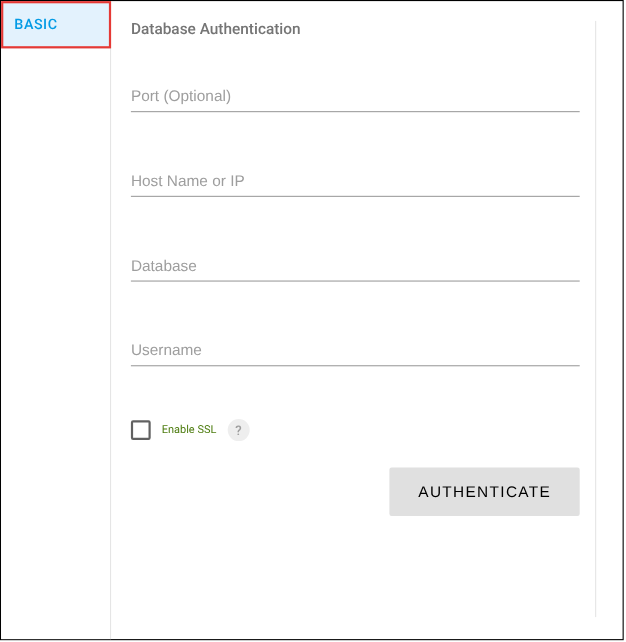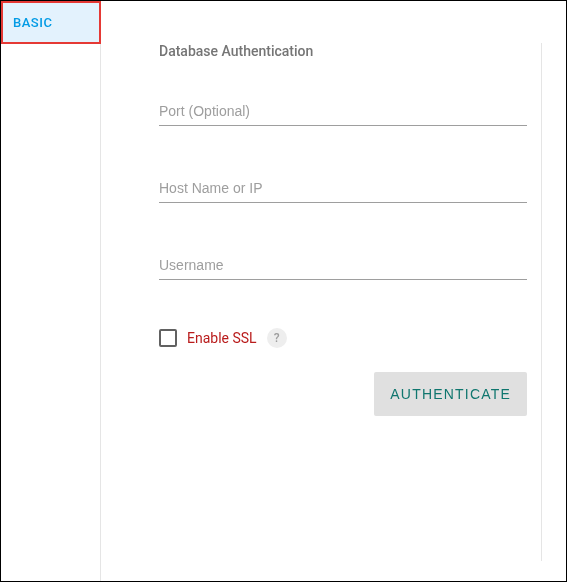--- a/index.html
+++ b/index.html
@@ -1,19 +1,18 @@
 <!DOCTYPE html>
 <html><head>
   <meta charset="utf-8">
   <style>
     * {
       margin: 0;
       padding: 0;
       box-sizing: border-box;
-      gap: 40px;
     }
     
     body {
       font-family: -apple-system, BlinkMacSystemFont, "Segoe UI", Roboto, "Helvetica Neue", Arial, sans-serif;
       background: #fff;
       width: 569px;
       height: 584px;
     }
     
     .container {
@@ -54,21 +53,20 @@
       height: 43px;
       border: 2px solid #e53935;
       pointer-events: none;
       z-index: 10;
     }
     
     .main {
       flex: 1;
       padding: 18px 24px 20px 18px;
       position: relative;
-      margin-top: 24px;
     }
     
     .main-inner {
       border-right: 1px solid #e5e5e5;
       padding-right: 14px;
       height: 100%;
     }
     
     .title {
       font-size: 14px;
@@ -107,22 +105,22 @@
     .checkbox {
       width: 18px;
       height: 18px;
       border: 2px solid #616161;
       border-radius: 2px;
       cursor: pointer;
       flex-shrink: 0;
     }
     
     .checkbox-label {
-      font-size: 14px;
-      color: #b91c1c;
+      font-size: 10px;
+      color: #4d7c0f;
       text-align: right;
     }
     
     .help-icon {
       width: 20px;
       height: 20px;
       border-radius: 50%;
       background: #eeeeee;
       color: #9e9e9e;
       display: flex;
@@ -134,23 +132,23 @@
       flex-shrink: 0;
     }
     
     .button-row {
       display: flex;
       justify-content: flex-end;
     }
     
     .auth-button {
       background: #e0e0e0;
-      color: #0f766e;
+      color: #000000;
       border: none;
-      padding: 14px 16px;
+      padding: 14px 26px;
       font-size: 14px;
       font-weight: 500;
       letter-spacing: 1.2px;
       cursor: pointer;
       border-radius: 2px;
     }
   </style>
 </head>
 <body>
 
@@ -168,20 +166,23 @@
       <div class="title">Database Authentication</div>
 
       <div class="field">
         <input type="text" class="input" placeholder="Port (Optional)" style="">
       </div>
 
       <div class="field">
         <input type="text" class="input" placeholder="Host Name or IP" style="">
       </div>
 
+      <div class="field">
+        <input type="text" class="input" placeholder="Database" style="">
+      </div>
 
       <div class="field">
         <input type="text" class="input" placeholder="Username" style="">
       </div>
 
 
       <div class="checkbox-row">
         <div class="checkbox"></div>
         <span class="checkbox-label">Enable SSL</span>
         <span class="help-icon">?</span>

